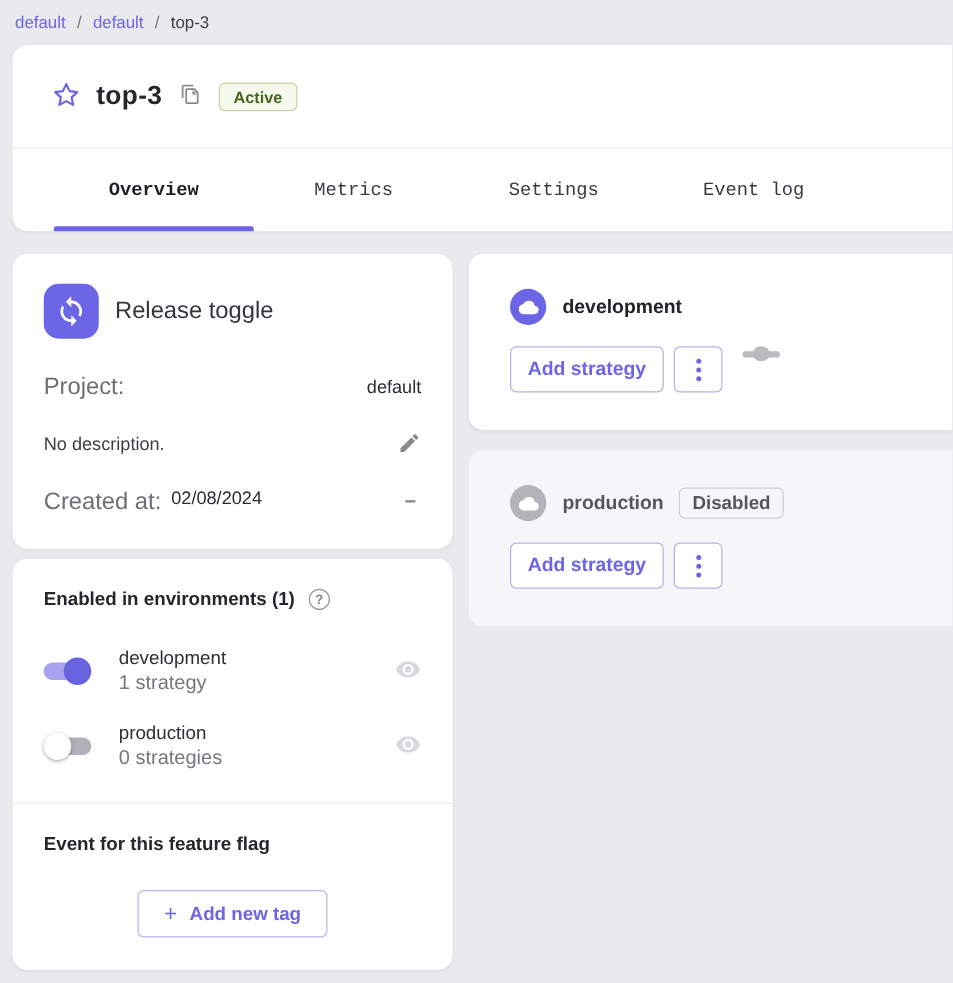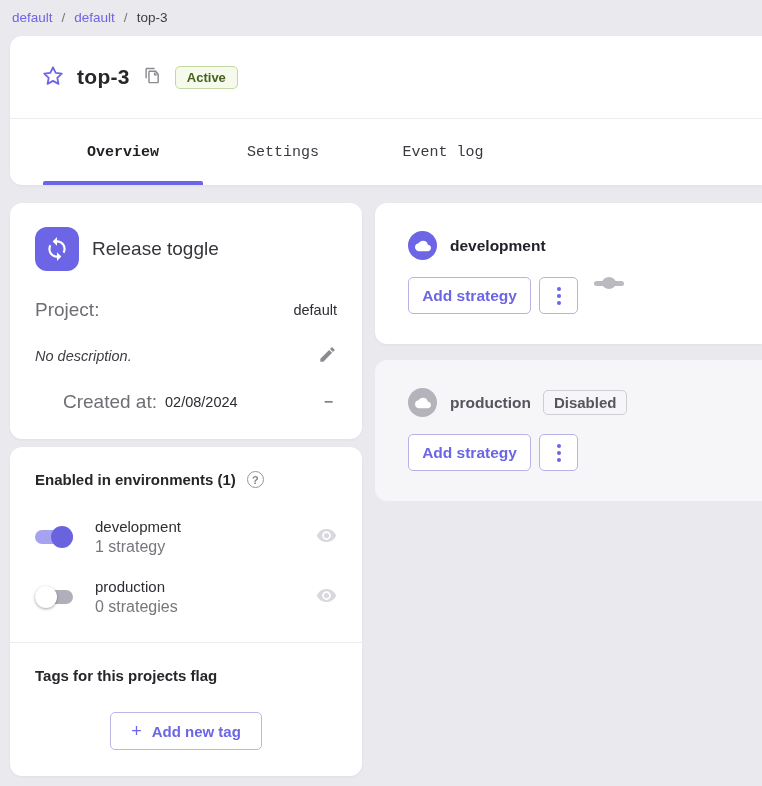--- a/index.html
+++ b/index.html
@@ -35,25 +35,25 @@
 
   
   .overview-card { padding:24px 25px 26px 25px; }
   .type-row { display:flex; align-items:center; }
   .type-icon { width:44px; height:44px; border-radius:12px; background:#6c65e5; display:flex; align-items:center; justify-content:center; flex:none; }
   .type-label { font-size:19px; color:#35353b; margin-left:13px; }
   .meta-row { display:flex; justify-content:space-between; align-items:center; }
   .meta-row.project { margin-top:28px; }
   .meta-label { font-size:19px; color:#6e6e74; }
   .meta-value { font-size:14.5px; color:#2c2c32; }
-  .meta-row.description { margin-top:24px;font-style:italic; }
+  .meta-row.description { margin-top:24px; }
   .description-text { font-size:14.5px; color:#3d3d44; }
   .icon-btn { background:none; border:none; cursor:pointer; display:flex; align-items:center; }
   .meta-row.created { margin-top:24px; }
-  .created-left { display:flex; align-items:center; gap:8px;margin-left:28px; }
+  .created-left { display:flex; align-items:flex-start; gap:8px; }
   .collapse-btn { background:none; border:none; cursor:pointer; font-size:16px; font-weight:bold; color:#83838a; line-height:1; padding-right:4px; }
 
   
   .env-card { padding-top:24px; }
   .env-header { padding:0 25px; display:flex; align-items:center; gap:11px; }
   .section-title { font-size:15px; font-weight:bold; color:#26262b; }
   .help-icon { width:17px; height:17px; border:1.5px solid #97979e; border-radius:50%; color:#85858c; font-size:11px; font-weight:bold; display:flex; align-items:center; justify-content:center; cursor:pointer; background:none; }
   .env-row { display:flex; align-items:center; padding:0 25px; }
   .env-row.first { margin-top:30px; }
   .env-row.second { margin-top:22px; }
@@ -124,20 +124,23 @@
     </button>
     <span class="active-badge">Active</span>
   </div>
   <div class="header-divider"></div>
   <div class="tabs-row">
     <div class="tab active">
       <span>Overview</span>
       <div class="tab-underline"></div>
     </div>
     <div class="tab">
+      <span>Metrics</span>
+    </div>
+    <div class="tab">
       <span>Settings</span>
     </div>
     <div class="tab">
       <span>Event log</span>
     </div>
   </div>
 </header>
 
 <div class="main">
 
@@ -212,21 +215,21 @@
           <span>
             <svg viewBox="0 0 24 24" width="21" height="21" fill="#d9d8de">
                 <path d="M12 4.5C7 4.5 2.73 7.61 1 12c1.73 4.39 6 7.5 11 7.5s9.27-3.11 11-7.5c-1.73-4.39-6-7.5-11-7.5zM12 17a5 5 0 1 1 0-10 5 5 0 0 1 0 10zm0-8a3 3 0 1 0 0 6 3 3 0 0 0 0-6z"></path>
               </svg>
           </span>
         </button>
       </div>
 
       <div class="tags-divider"></div>
       <div class="tags-section">
-        <div class="section-title">Tags for this projects flag</div>
+        <div class="section-title">Event for this feature flag</div>
         <button class="add-tag-btn">
           <span class="plus-glyph">+</span>
           <span>Add new tag</span>
         </button>
       </div>
     </section>
   </div>
 
   <div class="right-col">
 

